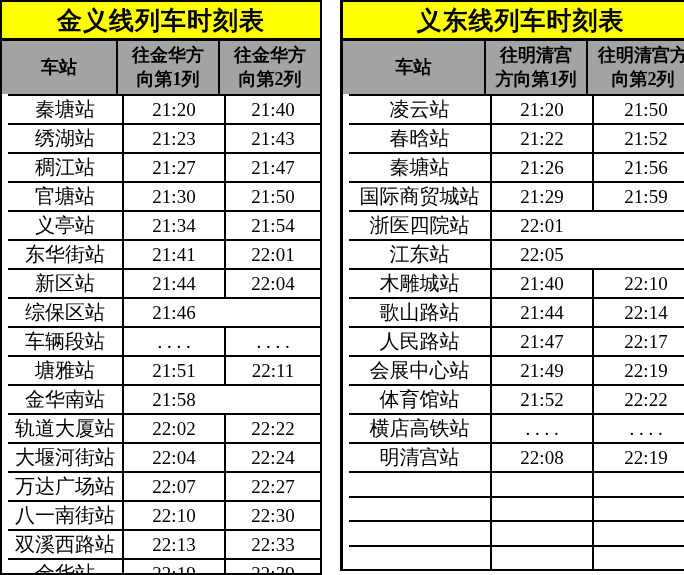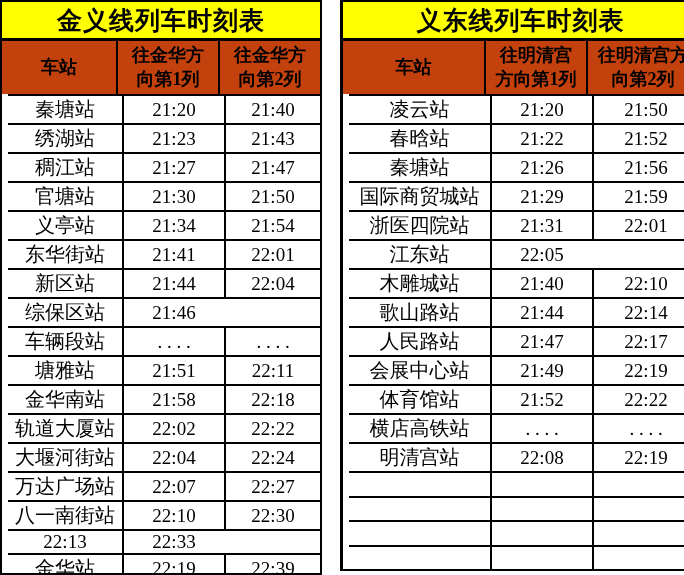--- a/index.html
+++ b/index.html
@@ -33,21 +33,21 @@
     border-bottom: 3px solid #000;
     display: flex;
     align-items: center;
     justify-content: center;
     font-weight: bold;
     font-size: 25px;
     letter-spacing: 1px;
   }
   .head {
     flex: 0 0 53px;
-    background: #c2410c;
+    background: #a3a3a3;
     display: grid;
   }
   .left  .head, .left  .tr { grid-template-columns: 114px 102px 1fr; }
   .right .head, .right .tr { grid-template-columns: 141px 102px 1fr; }
   .th {
     display: flex;
     align-items: center;
     justify-content: center;
     text-align: center;
     font-weight: bold;
@@ -148,21 +148,20 @@
 
         <div class="tr">
           <div class="td station">塘雅站</div>
           <div class="td time">21:51</div>
           <div class="td time">22:11</div>
         </div>
 
         <div class="tr">
           <div class="td station">金华南站</div>
           <div class="td time">21:58</div>
-          <div class="td time">22:18</div>
         </div>
 
         <div class="tr">
           <div class="td station">轨道大厦站</div>
           <div class="td time">22:02</div>
           <div class="td time">22:22</div>
         </div>
 
         <div class="tr">
           <div class="td station">大堰河街站</div>
@@ -176,20 +175,21 @@
           <div class="td time">22:27</div>
         </div>
 
         <div class="tr">
           <div class="td station">八一南街站</div>
           <div class="td time">22:10</div>
           <div class="td time">22:30</div>
         </div>
 
         <div class="tr">
+          <div class="td station">双溪西路站</div>
           <div class="td time">22:13</div>
           <div class="td time">22:33</div>
         </div>
 
         <div class="tr">
           <div class="td station">金华站</div>
           <div class="td time">22:19</div>
           <div class="td time">22:39</div>
         </div>
       </div>
@@ -225,21 +225,20 @@
         </div>
 
         <div class="tr">
           <div class="td station">国际商贸城站</div>
           <div class="td time">21:29</div>
           <div class="td time">21:59</div>
         </div>
 
         <div class="tr">
           <div class="td station">浙医四院站</div>
-          <div class="td time">21:31</div>
           <div class="td time">22:01</div>
         </div>
 
         <div class="tr">
           <div class="td station">江东站</div>
           <div class="td time">22:05</div>
         </div>
 
         <div class="tr">
           <div class="td station">木雕城站</div>

